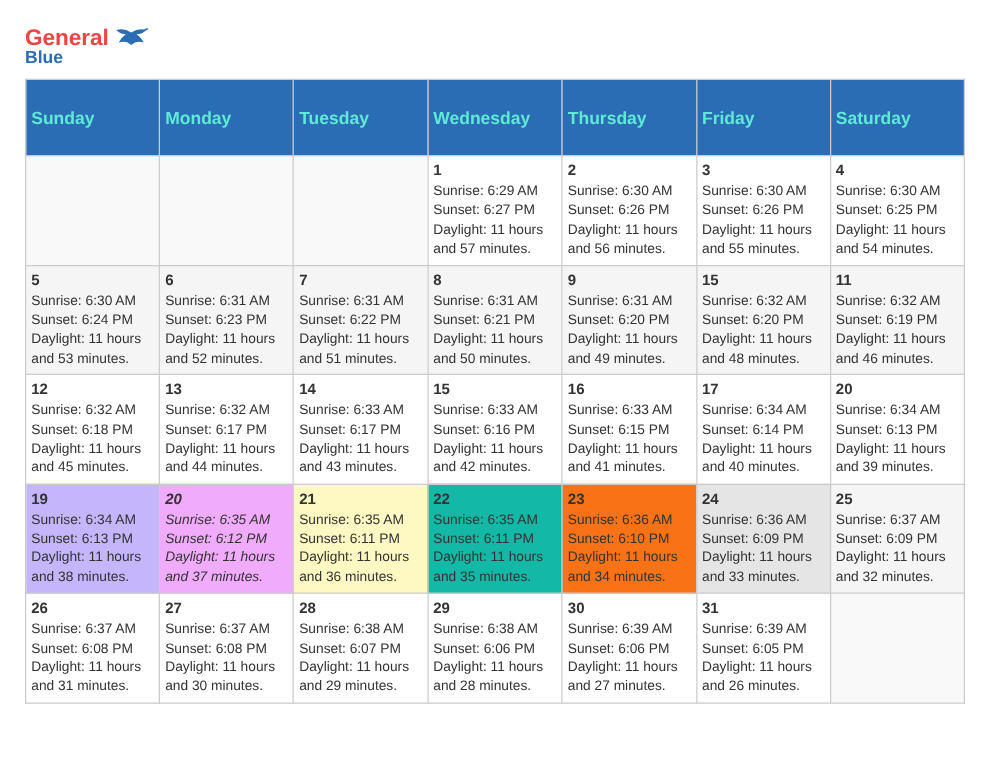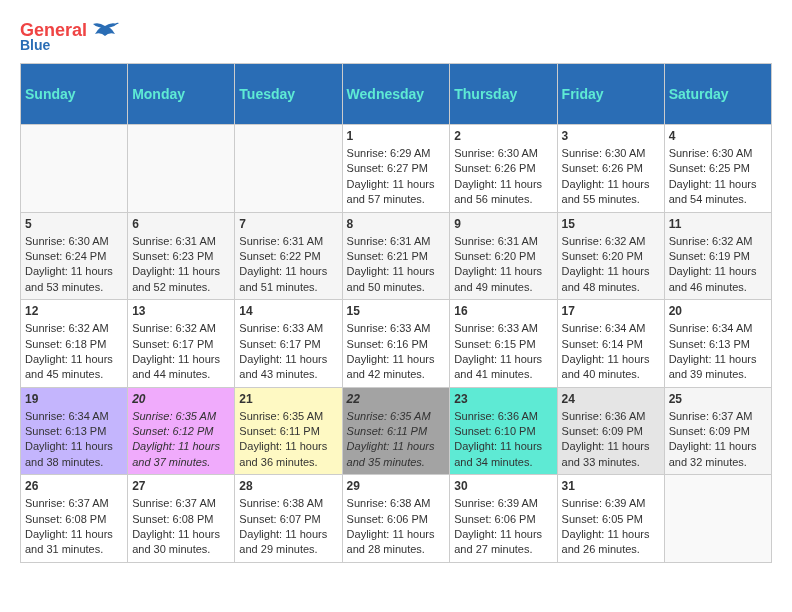--- a/index.html
+++ b/index.html
@@ -242,27 +242,27 @@
           <div class="day-info" style="white-space: pre-line;">Sunrise: 6:35 AM
 Sunset: 6:12 PM
 Daylight: 11 hours and 37 minutes.</div>
         </td>
         <td style="background-color: #fef9c3;">
           <div class="day-number">21</div>
           <div class="day-info" style="white-space: pre-line;">Sunrise: 6:35 AM
 Sunset: 6:11 PM
 Daylight: 11 hours and 36 minutes.</div>
         </td>
-        <td style="background-color: #a3a3a3; font-style: italic;">
+        <td style="background-color: #14b8a6;">
           <div class="day-number">22</div>
           <div class="day-info" style="white-space: pre-line;">Sunrise: 6:35 AM
 Sunset: 6:11 PM
 Daylight: 11 hours and 35 minutes.</div>
         </td>
-        <td style="background-color: #5eead4; margin-top: 14px;">
+        <td style="background-color: #f97316; margin-top: 14px;">
           <div class="day-number">23</div>
           <div class="day-info" style="white-space: pre-line;">Sunrise: 6:36 AM
 Sunset: 6:10 PM
 Daylight: 11 hours and 34 minutes.</div>
         </td>
         <td style="background-color: #e5e5e5;">
           <div class="day-number">24</div>
           <div class="day-info" style="white-space: pre-line;">Sunrise: 6:36 AM
 Sunset: 6:09 PM
 Daylight: 11 hours and 33 minutes.</div>

